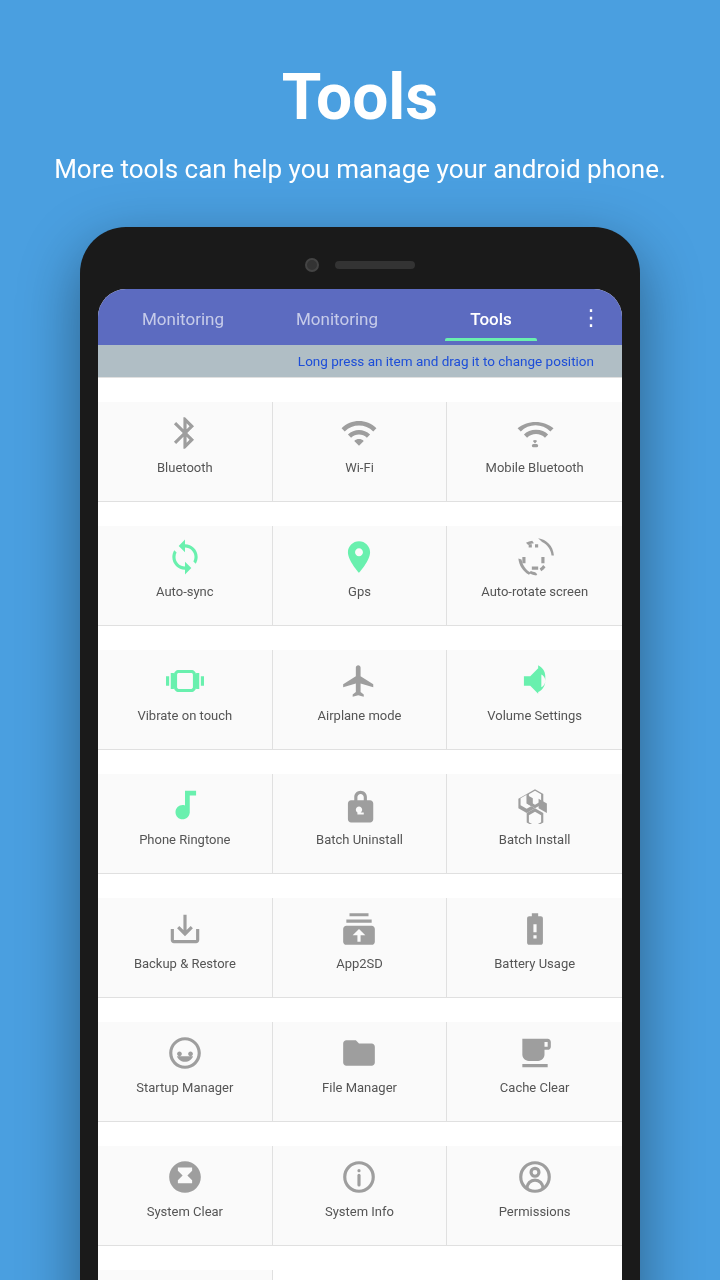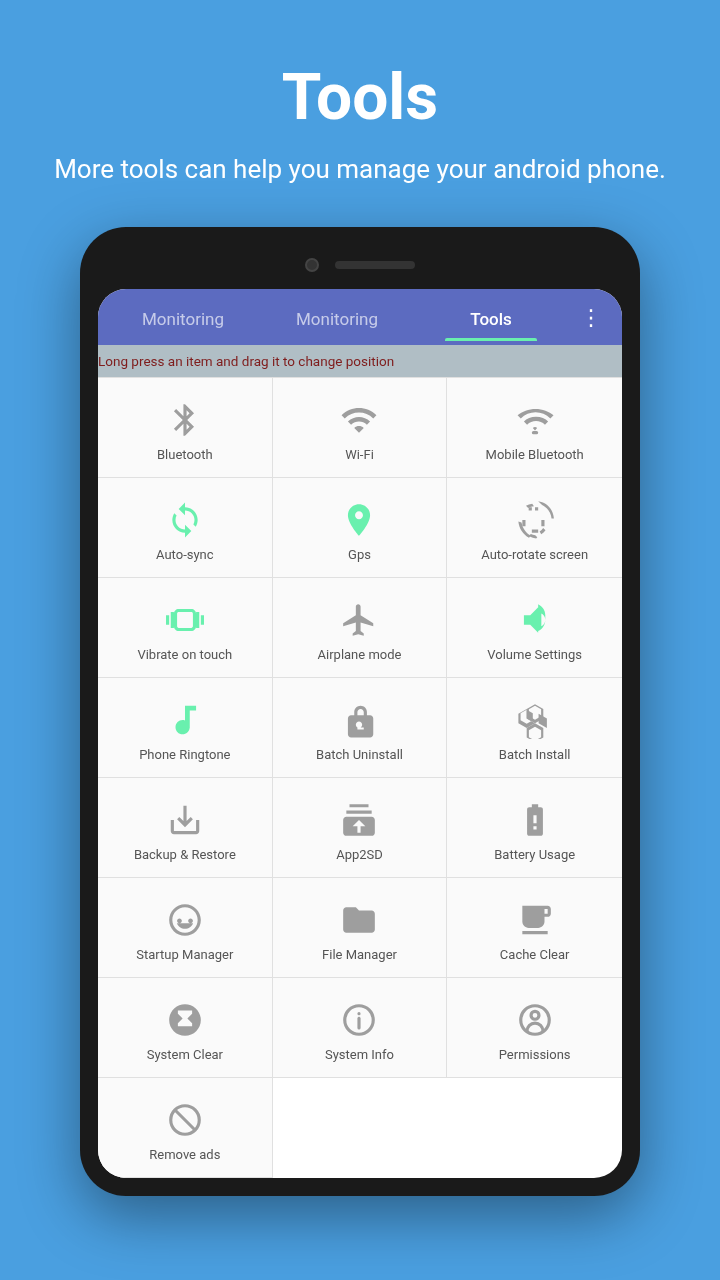--- a/index.html
+++ b/index.html
@@ -97,42 +97,43 @@
     }
     .tab-more {
       color: white;
       font-size: 22px;
       padding: 0 12px;
       cursor: pointer;
     }
     
     .hint-bar {
       background: #B0BEC5;
-      padding: 8px 0;
+      padding: 8px 28px;
       font-size: 13.5px;
-      color: #7f1d1d;
-      text-align: left;
+      color: #1d4ed8;
+      text-align: right;
     }
     
     .tools-grid {
       display: grid;
       grid-template-columns: repeat(3, 1fr);
       border-top: 1px solid #e0e0e0;
     }
     .tool-cell {
       display: flex;
       flex-direction: column;
       align-items: center;
-      justify-content: flex-end;
+      justify-content: center;
       padding: 2px 8px 14px;
       border-right: 1px solid #e0e0e0;
       border-bottom: 1px solid #e0e0e0;
       cursor: pointer;
       background: #fafafa;
       min-height: 100px;
+      margin-top: 24px;
     }
     .tool-cell:nth-child(3n) {
       border-right: none;
     }
     .tool-label {
       font-size: 13px;
       color: #555;
       text-align: center;
       line-height: 1.3;
     }

